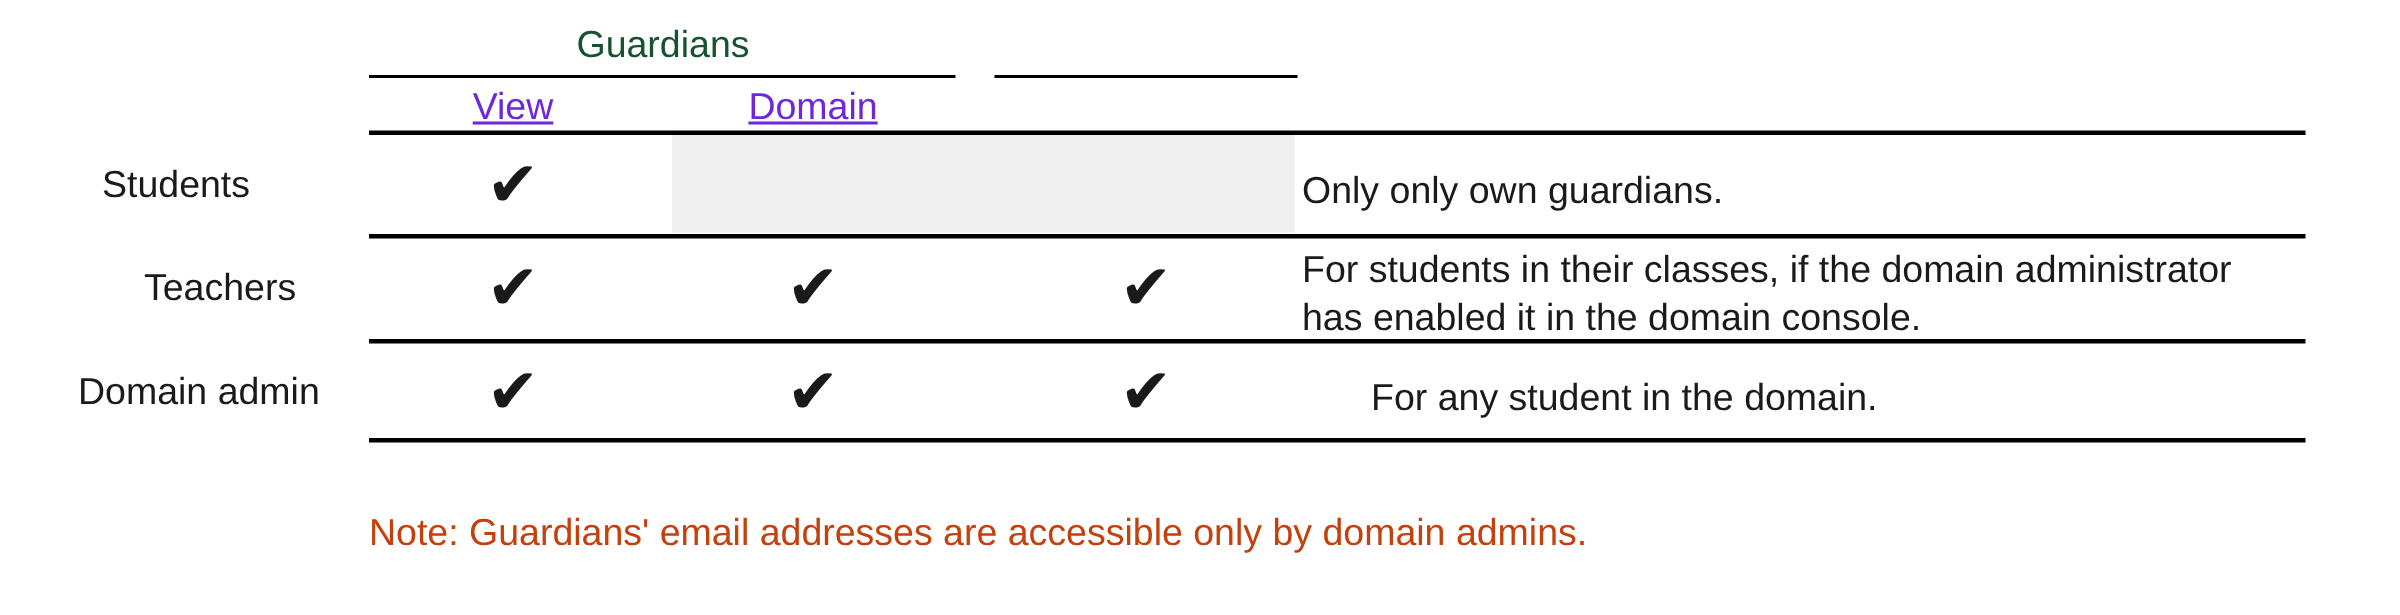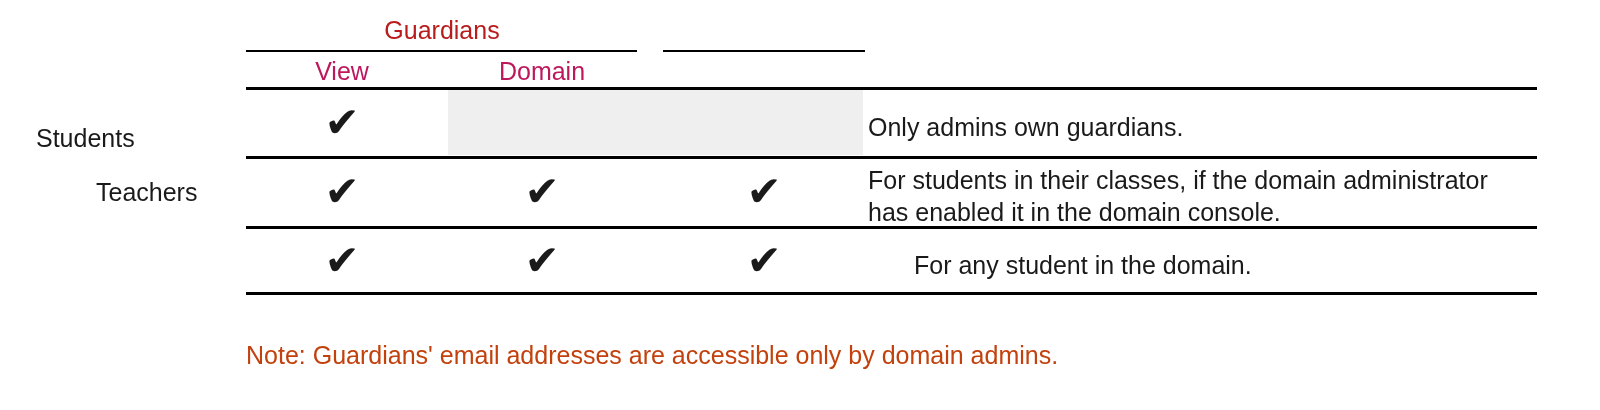--- a/index.html
+++ b/index.html
@@ -41,27 +41,28 @@
 
   .txt {
     position: absolute;
     white-space: nowrap;
     line-height: 1;
   }
 
   
   .grouphdr {
     font-size: 25px;
-    color: #b91c1c;
+    color: #14532d;
     text-align: center;
   }
   .colhdr {
     font-size: 25px;
-    color: #be185d;
+    color: #6d28d9;
     text-align: center;
+    text-decoration: underline;
   }
 
   
   .rowlabel {
     font-size: 25px;
     color: #1a1a1a;
     text-align: left;
   }
   .note-cell {
     position: absolute;
@@ -105,41 +106,42 @@
 
   <div class="txt colhdr ctr" style="left:246px; top:59px; width:192px;">View</div>
 
   <div class="txt colhdr ctr" style="left:446px; top:59px; width:192px;">Domain</div>
 
 
   <div class="rule" style="left:246px; top:87px; width:1291px;"></div>
 
   <div class="cellshade" style="left:448px; top:90px; width:415px; height:65px;"></div>
 
-  <div class="txt rowlabel" style="left:36px; top:111px;margin-top:15px;">Students</div>
+  <div class="txt rowlabel" style="left:68px; top:111px;">Students</div>
 
   <div class="check" style="left:246px; top:102px; width:192px;">✔</div>
 
-  <div class="note-cell" style="left:868px; top:111px; width:660px;">Only admins own guardians.</div>
+  <div class="note-cell" style="left:868px; top:111px; width:660px;">Only only own guardians.</div>
 
   <div class="rule" style="left:246px; top:156px; width:1291px;"></div>
 
   <div class="txt rowlabel" style="left:52px; top:180px;margin-left:44px;">Teachers</div>
 
   <div class="check" style="left:246px; top:171px; width:192px;">✔</div>
 
   <div class="check" style="left:446px; top:171px; width:192px;">✔</div>
 
   <div class="check" style="left:663px; top:171px; width:202px;">✔</div>
 
   <div class="note-cell" style="left:868px; top:164px; width:670px;">For students in their classes, if the domain administrator
 has enabled it in the domain console.</div>
 
   <div class="rule" style="left:246px; top:226px; width:1291px;"></div>
 
+  <div class="txt rowlabel" style="left:52px; top:249px;">Domain admin</div>
 
   <div class="check" style="left:246px; top:240px; width:192px;">✔</div>
 
   <div class="check" style="left:446px; top:240px; width:192px;">✔</div>
 
   <div class="check" style="left:663px; top:240px; width:202px;">✔</div>
 
   <div class="note-cell" style="left:868px; top:249px; width:660px;margin-left:46px;">For any student in the domain.</div>
 
   <div class="rule" style="left:246px; top:292px; width:1291px;"></div>

